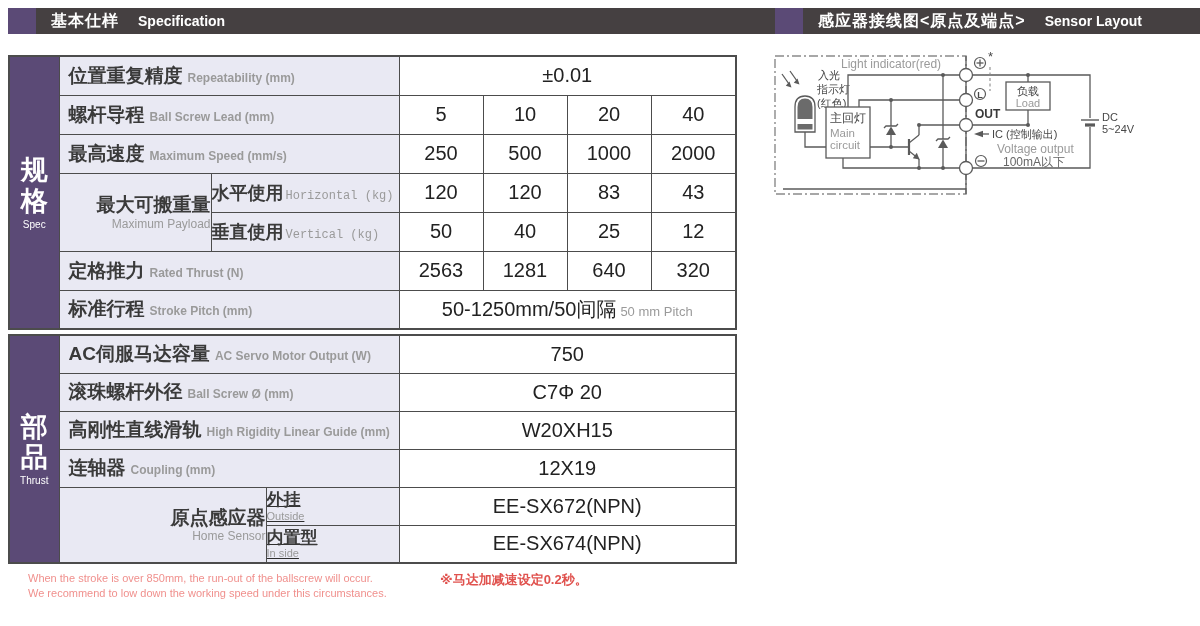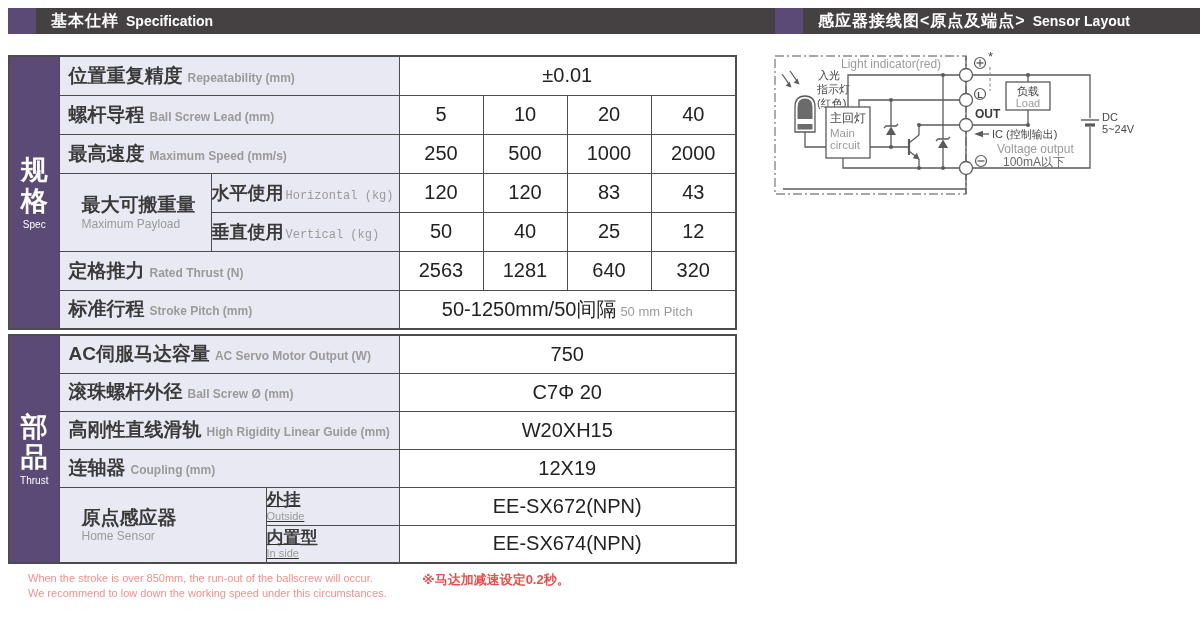--- a/index.html
+++ b/index.html
@@ -6,56 +6,56 @@
   .page{position:relative;width:1200px;height:626px;background:#ffffff;overflow:hidden;
         font-family:"Liberation Sans","DejaVu Sans",sans-serif;color:#2e2e2e;}
 
   
   .hdr{position:absolute;top:8px;height:26px;background:#454041;color:#fff;
        display:flex;align-items:center;}
   .hdr-left{left:8px;width:829px;}
   .hdr-right{left:775px;width:425px;}
   .hdr-square{width:28px;height:26px;background:#5b4a76;flex:0 0 auto;border-right:3px solid #454041;}
   .hdr-zh{font-size:16px;font-weight:bold;margin-left:12px;letter-spacing:1px;white-space:nowrap;}
-  .hdr-en{font-size:14px;font-weight:bold;margin-left:7px;white-space:nowrap;}
+  .hdr-en{font-size:14px;font-weight:bold;margin-left:19px;white-space:nowrap;}
 
   
   table{border-collapse:collapse;table-layout:fixed;position:absolute;left:8px;
         background:#fff;border:2px solid #4c4c4c;}
   #tbl-spec{top:55px;}
   #tbl-parts{top:334px;}
   td{border:1px solid #4c4c4c;padding:0;overflow:hidden;}
   #tbl-spec tr{height:39px;}
   #tbl-parts tr{height:38px;}
 
   .sb{background:#5b4a76;color:#fff;text-align:center;vertical-align:middle;}
   .sb-zh{width:1.05em;margin:0 auto;font-size:27px;font-weight:bold;line-height:1.12;
          word-break:break-all;letter-spacing:0;}
   .sb-en{font-size:10px;margin-top:3px;}
 
   .lbl{background:#e9e9f3;vertical-align:middle;padding-left:9px;white-space:nowrap;}
   .lbl .zh{font-size:19px;font-weight:600;color:#3a3a3a;}
   .lbl .en{font-size:12px;color:#9a9a9a;margin-left:5px;font-weight:bold;}
-  .lbl2{background:#e9e9f3;vertical-align:middle;padding-left:22px;white-space:nowrap;}
+  .lbl2{background:#e9e9f3;vertical-align:middle;padding-left:22px;white-space:nowrap;text-align:right;}
   .lbl2 .zh{display:block;font-size:19px;font-weight:600;color:#3a3a3a;line-height:1.25;}
   .lbl2 .en{display:block;font-size:12px;color:#9a9a9a;line-height:1.2;}
   .sub{background:#e9e9f3;vertical-align:middle;white-space:nowrap;font-family:Liberation Mono, monospace;}
   .sub .zh{font-size:18px;font-weight:600;color:#3a3a3a;}
   .sub .en{font-size:12px;color:#9a9a9a;margin-left:2px;}
   .sub2{background:#e9e9f3;vertical-align:middle;padding-left:0;white-space:nowrap;text-decoration:underline;}
   .sub2 .zh{display:block;font-size:17px;font-weight:600;color:#3a3a3a;line-height:1.15;}
   .sub2 .en{display:block;font-size:11px;color:#9a9a9a;line-height:1.1;}
 
   .val{background:#fff;text-align:center;vertical-align:middle;font-size:20px;color:#222;}
   .val .small-en{font-size:13px;color:#9a9a9a;margin-left:4px;}
 
   
   .note{position:absolute;top:571px;}
   .note-1{left:10px;}
-  .note-2{left:422px;}
+  .note-2{left:440px;}
   .note .zh{font-size:13px;font-weight:bold;color:#e0524e;line-height:17px;}
   .note .en{font-size:11px;color:#f0908d;line-height:15px;padding-left:18px;}
 
   
   .diagram{position:absolute;left:773px;top:50px;}
   .dg-wire{stroke:#5a5a5a;stroke-width:1.3;fill:none;}
   .dg-box{stroke:#5a5a5a;stroke-width:1.3;fill:#fff;}
   .dg-txt-gray{font-size:12px;fill:#9a9a9a;}
   .dg-txt-dark{font-size:11px;fill:#474747;}
   text{font-family:"Liberation Sans","DejaVu Sans",sans-serif;}

